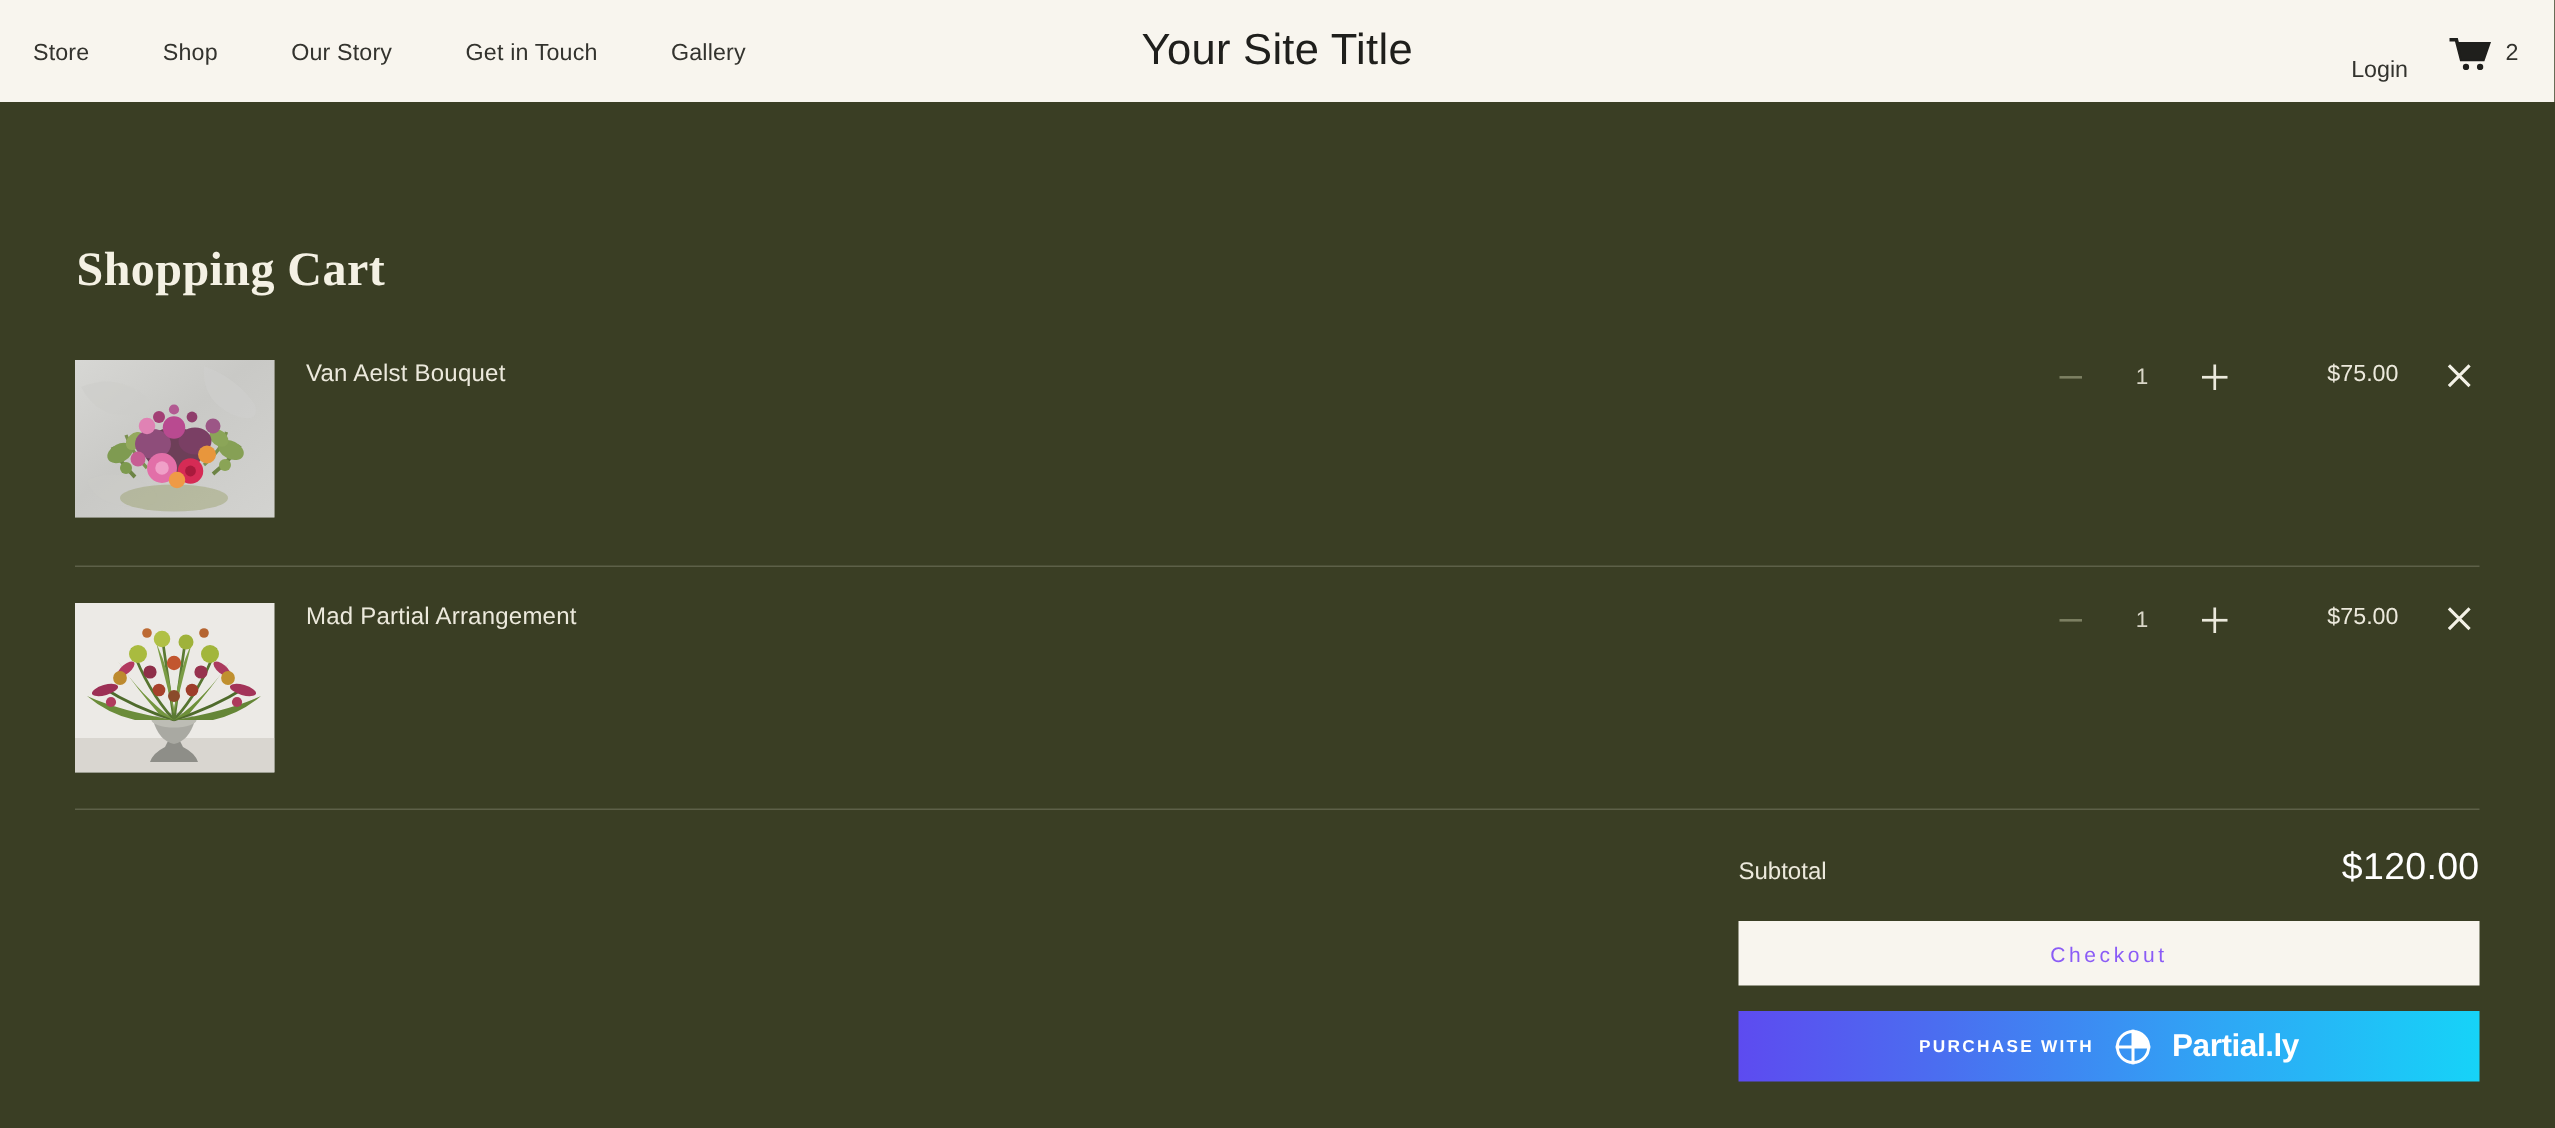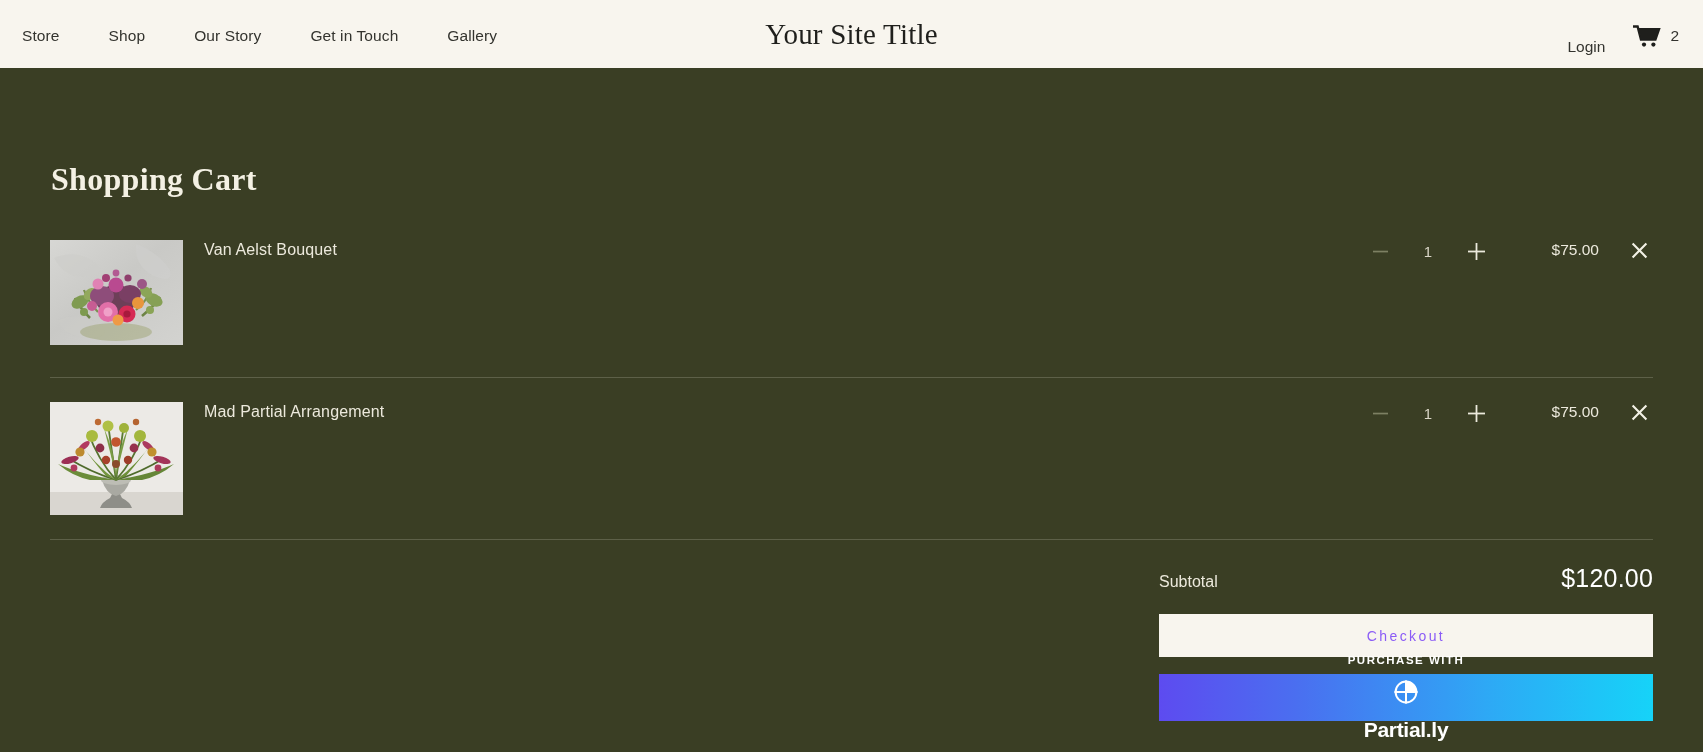--- a/index.html
+++ b/index.html
@@ -44,21 +44,21 @@
     white-space: nowrap;
     cursor: pointer;
   }
   .nav-link:last-child { margin-right: 0; }
 
   .site-title {
     position: absolute;
     left: 50%;
     top: 50%;
     transform: translate(-50%, -50%);
-    font-family: Liberation Serif, serif;
+    font-family: Liberation Sans, sans-serif;
     font-size: 29px;
     color: #1f1f1c;
     letter-spacing: 0.2px;
     white-space: nowrap;
   }
 
   .nav-right {
     margin-left: auto;
     display: flex;
     align-items: center;
@@ -230,21 +230,20 @@
   .partially-btn {
     display: flex;
     align-items: center;
     justify-content: center;
     gap: 13px;
     width: 100%;
     height: 47px;
     border: none;
     cursor: pointer;
     background: linear-gradient(90deg, #5d4bf0 0%, #4a6ff0 28%, #2ea8f5 66%, #16d3f8 100%);
-    flex-direction: column;
   }
   .partially-label {
     color: #ffffff;
     font-size: 11.5px;
     font-weight: bold;
     letter-spacing: 1.5px;
   }
   .partially-wordmark {
     color: #ffffff;
     font-size: 21px;

